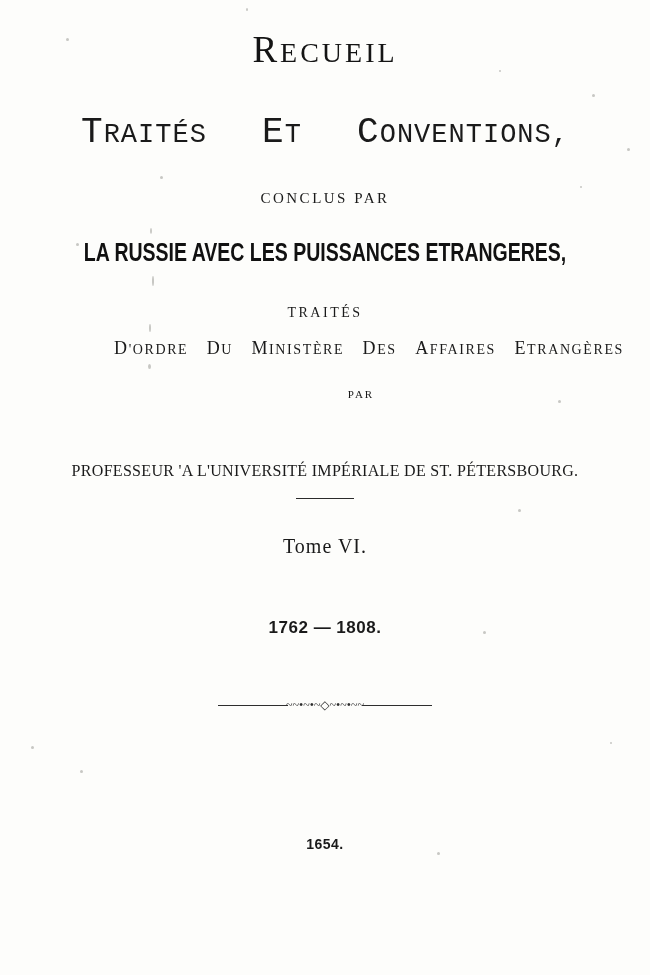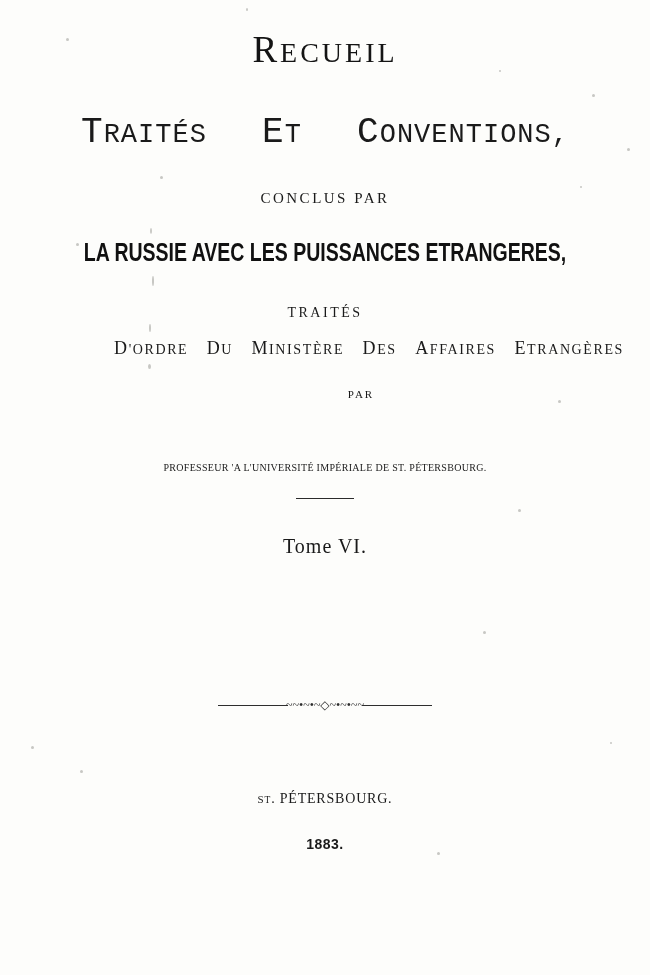--- a/index.html
+++ b/index.html
@@ -113,21 +113,21 @@
   .line-author {
     top: 424px;
     font-family: "Liberation Sans", sans-serif;
     font-weight: bold;
     font-size: 17px;
     letter-spacing: 0.6px;
   }
 
   .line-prof {
     top: 462px;
-    font-size: 10px;
+    font-size: 16px;
     letter-spacing: 0.3px;
   }
 
   .rule-short {
     position: absolute;
     top: 498px;
     left: 296px;
     width: 58px;
     height: 1px;
     background: #2b2b2b;
@@ -262,27 +262,25 @@
   <div class="title-block line-par">PAR</div>
 
 
   <div class="title-block line-prof">PROFESSEUR 'A L'UNIVERSITÉ IMPÉRIALE DE ST. PÉTERSBOURG.</div>
 
   <div class="rule-short"></div>
 
   <div class="title-block line-tome">Tome VI.</div>
 
 
+  <div class="title-block line-years">1762 — 1808.</div>
 
   <div class="ornament">
     <div class="orn-line orn-left"></div>
     <div class="orn-center">~~•~•~◇~•~•~~</div>
     <div class="orn-line orn-right"></div>
   </div>
 
-  <div class="title-block line-city">
-    <span><span class="sc">S</span><span class="sc" style="font-size:9.5px">T</span>. PÉTERSBOURG.</span>
-  </div>
-
-
-  <div class="title-block line-year">1883.</div>
+
+
+  <div class="title-block line-year">1654.</div>
 
 </div>
 
 </body></html>

